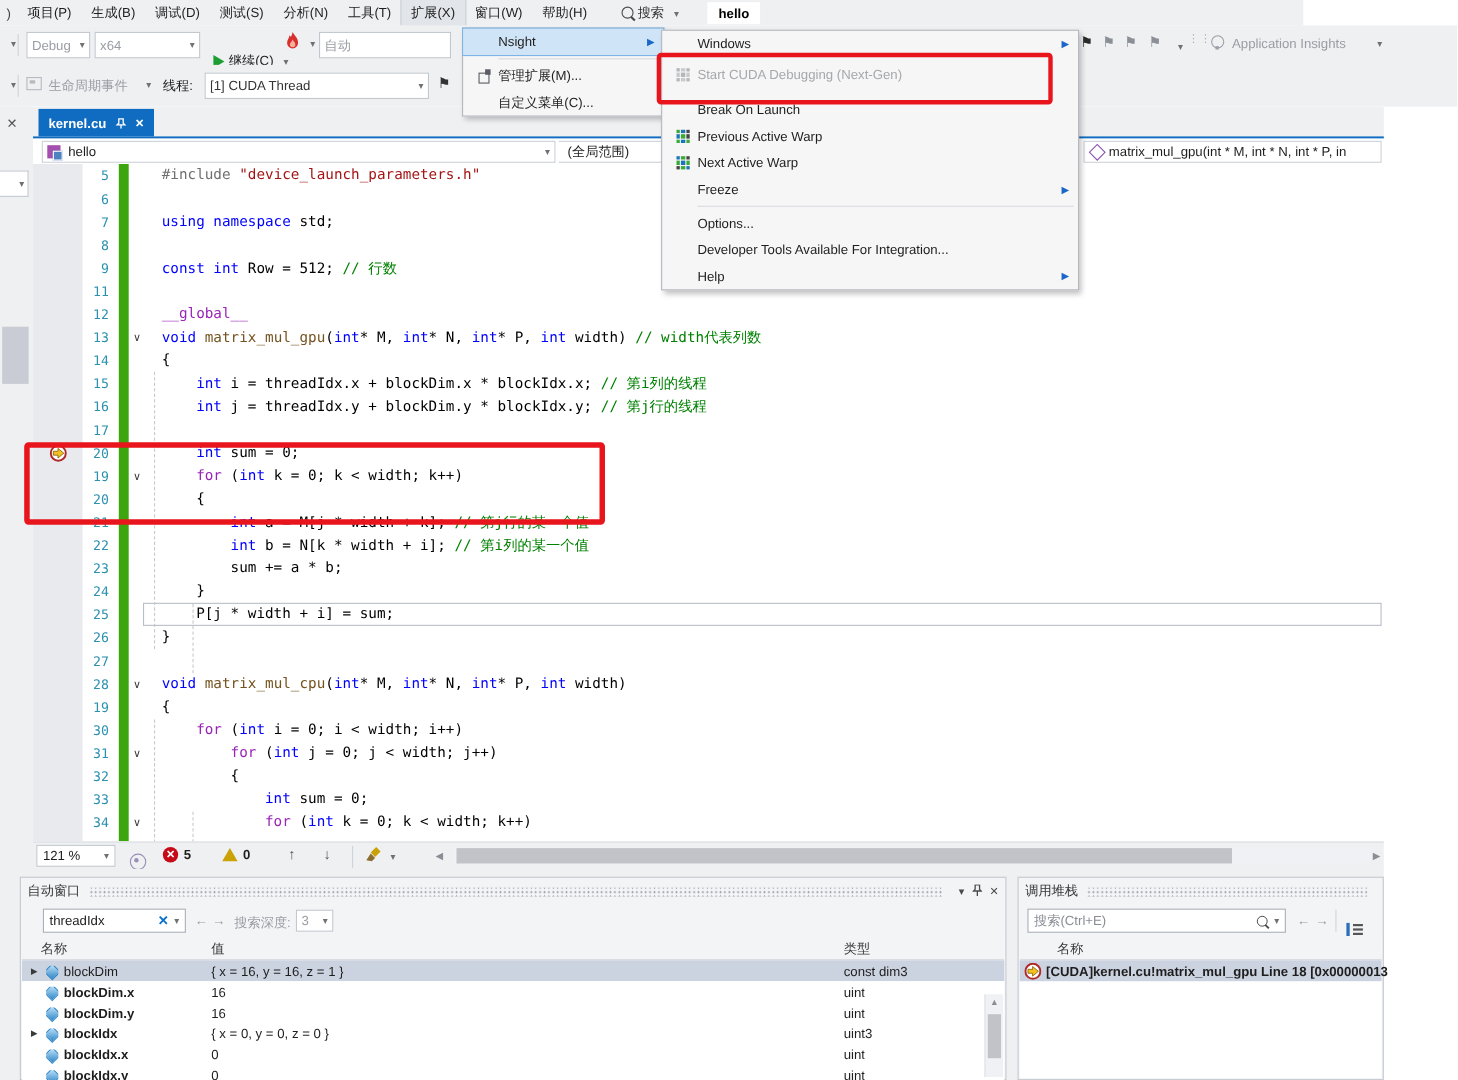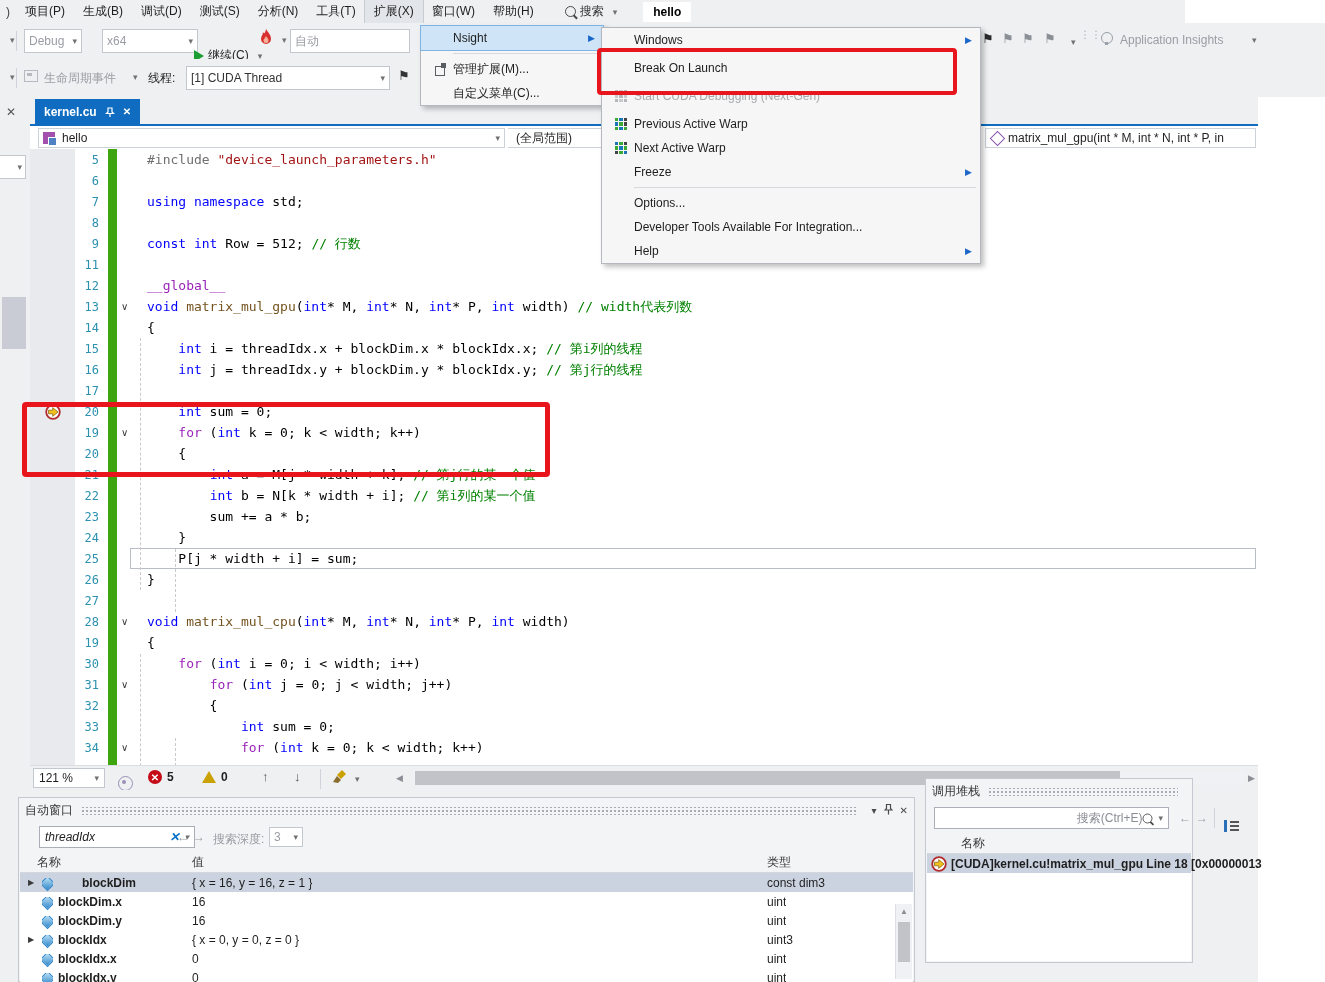--- a/index.html
+++ b/index.html
@@ -77,21 +77,21 @@
   .updown{color:#555;font-size:13px;}
   .hscroll-track{position:absolute;left:382px;top:5px;width:833px;height:14px;background:#f0f1f4;}
   .hscroll-thumb{position:absolute;left:3px;top:0;width:705px;height:14px;background:#c2c3c9;}
   .scrarrow{color:#8a8d94;font-size:9px;}
   .healthic{width:13px;height:13px;border-radius:50%;border:1.5px solid #9b8fb8;display:inline-block;position:relative;}
   .healthic:after{content:"";position:absolute;left:3px;top:3px;width:4px;height:4px;border-radius:50%;background:#9b8fb8;}
   
   #bottombg{left:0;top:790px;width:1325px;height:192px;background:#eef0f2;}
   .toolwin{position:absolute;background:#f3f4f6;border:1px solid #c4c8d0;box-sizing:border-box;}
   #autos{left:18px;top:797px;width:897px;height:185px;}
-  #callstack{left:925px;top:778px;width:268px;height:185px;text-align:right;}
+  #callstack{left:925px;top:797px;width:333px;height:185px;}
   .twtitle{position:relative;height:25px;display:flex;align-items:center;padding:0 6px;color:#383838;}
   .twgrip{flex:1;height:8px;margin:0 8px;background-image:radial-gradient(#a7abb3 1px,transparent 1px);background-size:4px 4px;background-position:0 2px;}
   .twbtn{color:#4a4a4a;margin-left:7px;font-size:10px;}
   .twtoolbar{position:relative;height:28px;display:flex;align-items:center;}
   .searchbox{background:#fff;border:1px solid #a9aeb8;height:22px;display:flex;align-items:center;padding:0 5px;box-sizing:border-box;}
   .clearx{color:#0a70c8;font-weight:bold;margin-left:6px;}
   .grid{position:absolute;left:1px;right:1px;bottom:1px;top:53px;background:#fff;}
   .gridhead{position:relative;height:21px;background:#f3f4f6;border-bottom:1px solid #d4d7dd;}
   .gridhead .hcell{position:absolute;top:3px;color:#383838;}
   .grow{position:relative;height:19px;display:flex;align-items:center;background:#fff;}
@@ -150,21 +150,21 @@
     <span id="hello-tab" style="margin-left:18px;">hello</span>
   </div>
 
   <div class="row2 abs chrome">
     <span class="abs carrow" style="left:5px;top:12px;">▾</span>
     <span class="vsep abs" style="left:16px;top:8px;"></span>
     <span class="combo abs" style="left:24px;top:6px;width:58px;">
       <span class="cv graytxt">Debug</span>
       <span class="carrow">▾</span>
     </span>
-    <span class="combo abs" style="left:102px;top:6px;width:96px;">
+    <span class="combo abs" style="left:86px;top:6px;width:96px;">
       <span class="cv graytxt">x64</span>
       <span class="carrow">▾</span>
     </span>
     <span class="tbtn abs" style="left:194px;top:24px;">
       <span class="playtri"></span>
       <span>继续(C)</span>
       <span class="carrow">▾</span>
     </span>
     <span class="abs" style="left:258px;top:5px;">
       <svg width="16" height="18" viewBox="0 0 16 18">
@@ -471,21 +471,21 @@
     <div class="twtitle">
       <span>自动窗口</span>
       <span class="twgrip"></span>
       <span class="twbtn">▾</span>
       <span class="twbtn"><svg width="9" height="11" viewBox="0 0 9 11">
             <path d="M2.5 .5h4v4l1.5 1.5h-7L2.5 4.5z M4.5 6v4.5" stroke="#4a4a4a" stroke-width="1.2" fill="none"></path>
           </svg></span>
       <span class="twbtn">✕</span>
     </div>
     <div class="twtoolbar">
-      <span class="searchbox abs" style="left:20px;top:3px;width:156px;font-style:italic;">
+      <span class="searchbox abs" style="left:20px;top:3px;width:130px;">
         <span style="flex:1;">threadIdx</span>
         <span class="clearx">✕</span>
         <span class="carrow">▾</span>
       </span>
       <span class="abs graytxt" style="left:158px;top:7px;">←</span>
       <span class="abs graytxt" style="left:174px;top:7px;">→</span>
       <span class="abs graytxt" style="left:194px;top:8px;">搜索深度:</span>
       <span class="combo abs graytxt" style="left:250px;top:4px;width:34px;height:20px;">
         <span class="cv">3</span>
         <span class="carrow">▾</span>
@@ -494,21 +494,21 @@
     <div class="grid">
       <div class="gridhead" id="autos-head">
           <span class="hcell" style="left: 17px;">名称</span>
           <span class="hcell" style="left: 172px;">值</span>
           <span class="hcell" style="left: 747px;">类型</span>
         </div>
       <div id="autos-rows">
           <div class="grow selected">
             <span class="gcell expander" style="left: 8px;">▶</span>
             <span class="gcell" style="left: 22px; top: 5px;"><span class="varic"></span></span>
-            <span class="gcell" style="left: 38px; font-weight: bold; margin-left: 24px;">blockDim</span>
+            <span class="gcell" style="left: 38px; font-weight: normal;">blockDim</span>
             <span class="gcell" style="left: 172px;">{ x = 16, y = 16, z = 1 }</span>
             <span class="gcell" style="left: 747px;">const dim3</span>
           </div>
           <div class="grow">
             <span class="gcell expander" style="left: 8px;"></span>
             <span class="gcell" style="left: 22px; top: 5px;"><span class="varic"></span></span>
             <span class="gcell" style="left: 38px; font-weight: bold;">blockDim.x</span>
             <span class="gcell" style="left: 172px;">16</span>
             <span class="gcell" style="left: 747px;">uint</span>
           </div>
@@ -604,41 +604,41 @@
         <span class="mic"></span>
         <span class="mlabel">自定义菜单(C)...</span>
       </div>
     </div>
 
   <div id="nsightmenu" class="menupanel">
       <div class="menuitem">
         <span class="mic"></span>
         <span class="mlabel">Windows</span>
         <span class="subarrow">▶</span>
-      </div>
-      <div class="menuitem" style="margin-top: 4px;">
-        <span class="mic"></span>
-        <span class="mlabel">Break On Launch</span>
       </div>
       <div class="menuitem disabled" style="height: 32px;">
         <span class="mic">
           <span class="gridic" style="position: relative;">
             <i style="position: absolute; width: 3.5px; height: 3.5px; background: rgb(181, 183, 186); left: 0px; top: 0px;"></i>
             <i style="position: absolute; width: 3.5px; height: 3.5px; background: rgb(200, 202, 204); left: 4.5px; top: 0px;"></i>
             <i style="position: absolute; width: 3.5px; height: 3.5px; background: rgb(181, 183, 186); left: 9px; top: 0px;"></i>
             <i style="position: absolute; width: 3.5px; height: 3.5px; background: rgb(200, 202, 204); left: 0px; top: 4.5px;"></i>
             <i style="position: absolute; width: 3.5px; height: 3.5px; background: rgb(181, 183, 186); left: 4.5px; top: 4.5px;"></i>
             <i style="position: absolute; width: 3.5px; height: 3.5px; background: rgb(200, 202, 204); left: 9px; top: 4.5px;"></i>
             <i style="position: absolute; width: 3.5px; height: 3.5px; background: rgb(181, 183, 186); left: 0px; top: 9px;"></i>
             <i style="position: absolute; width: 3.5px; height: 3.5px; background: rgb(200, 202, 204); left: 4.5px; top: 9px;"></i>
             <i style="position: absolute; width: 3.5px; height: 3.5px; background: rgb(181, 183, 186); left: 9px; top: 9px;"></i>
           </span>
         </span>
         <span class="mlabel">Start CUDA Debugging (Next-Gen)</span>
       </div>
+      <div class="menuitem" style="margin-top: 4px;">
+        <span class="mic"></span>
+        <span class="mlabel">Break On Launch</span>
+      </div>
       <div class="menuitem">
         <span class="mic">
           <span class="gridic" style="position: relative;">
             <i style="position: absolute; width: 3.5px; height: 3.5px; background: rgb(58, 170, 53); left: 0px; top: 0px;"></i>
             <i style="position: absolute; width: 3.5px; height: 3.5px; background: rgb(27, 117, 187); left: 4.5px; top: 0px;"></i>
             <i style="position: absolute; width: 3.5px; height: 3.5px; background: rgb(68, 68, 68); left: 9px; top: 0px;"></i>
             <i style="position: absolute; width: 3.5px; height: 3.5px; background: rgb(27, 117, 187); left: 0px; top: 4.5px;"></i>
             <i style="position: absolute; width: 3.5px; height: 3.5px; background: rgb(58, 170, 53); left: 4.5px; top: 4.5px;"></i>
             <i style="position: absolute; width: 3.5px; height: 3.5px; background: rgb(68, 68, 68); left: 9px; top: 4.5px;"></i>
             <i style="position: absolute; width: 3.5px; height: 3.5px; background: rgb(58, 170, 53); left: 0px; top: 9px;"></i>

